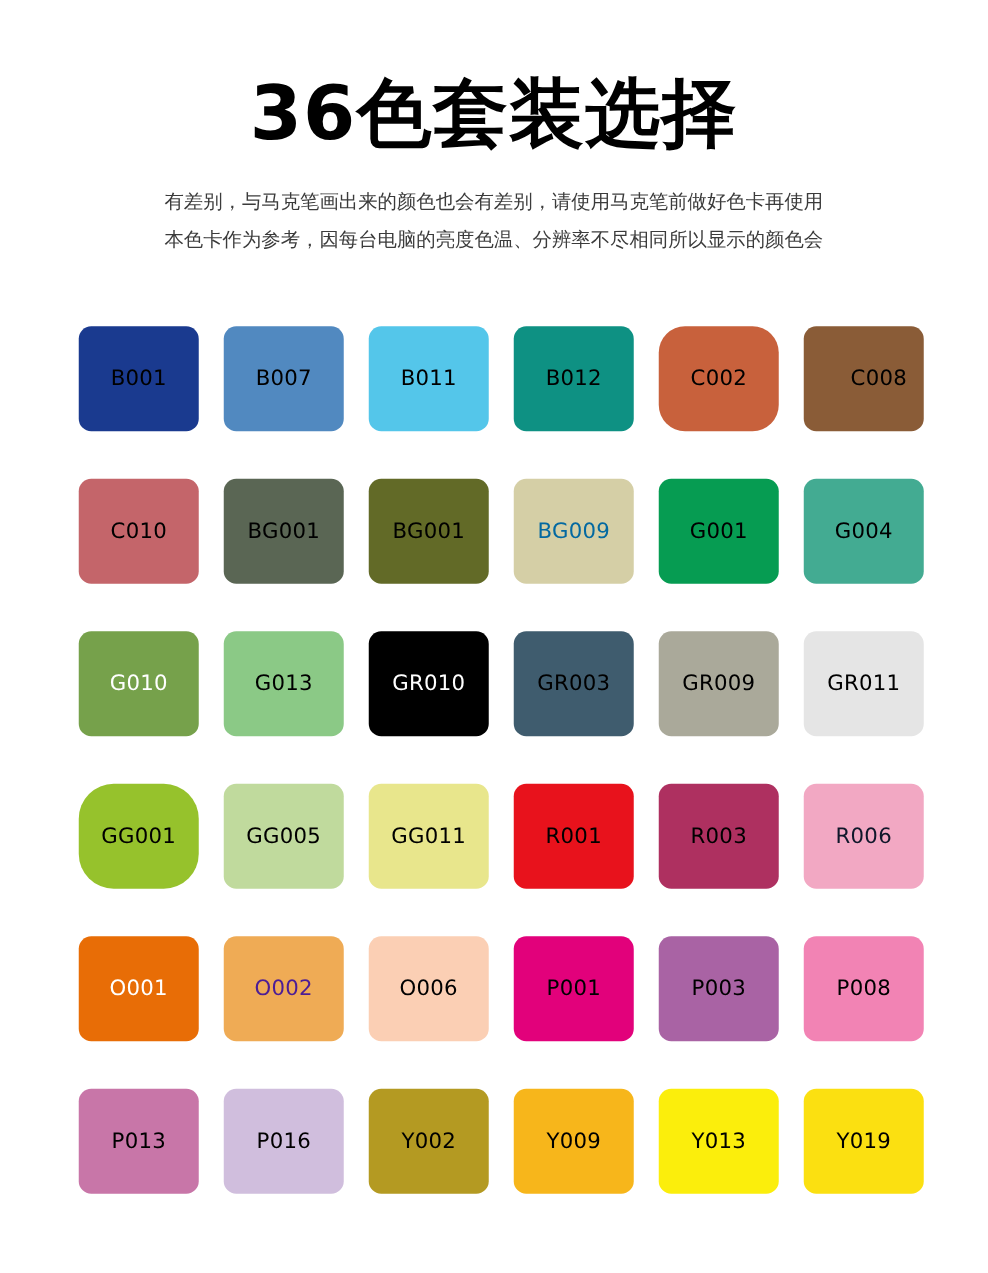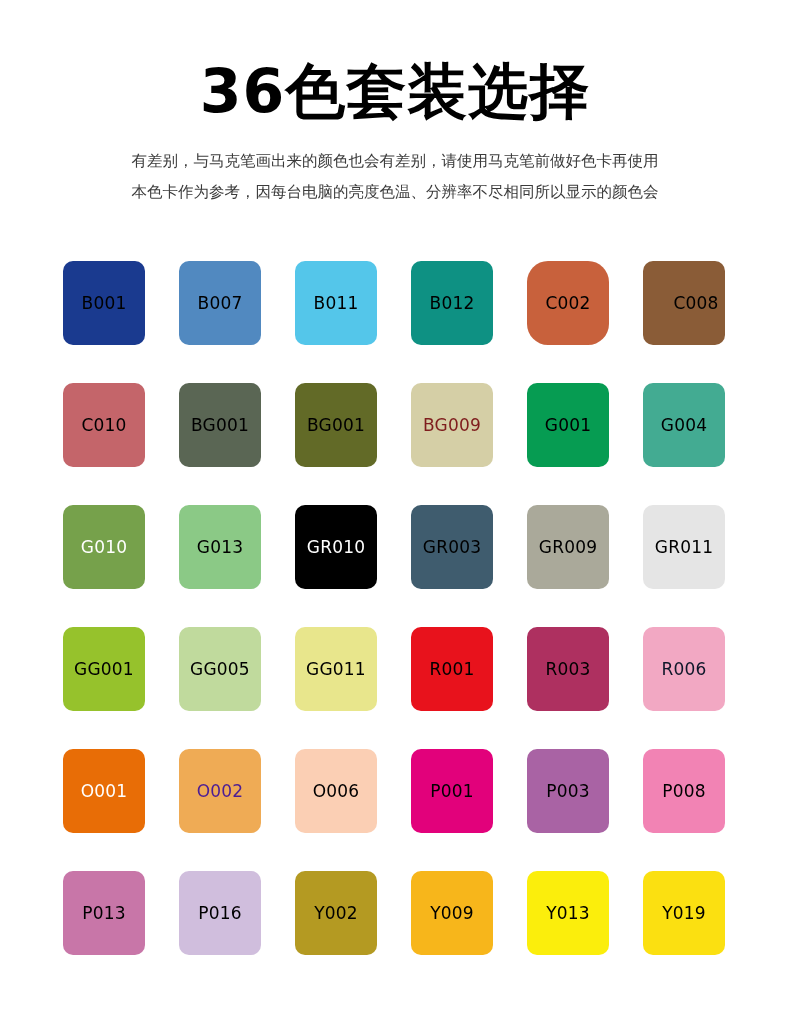--- a/index.html
+++ b/index.html
@@ -61,21 +61,21 @@
     left: 63px;
     width: 664px;
     display: grid;
     grid-template-columns: repeat(6, 84px);
     grid-auto-rows: 84px;
     column-gap: 32px;
     row-gap: 38px;
   }
 
   .swatch {
-    width: 82px;
+    width: 96px;
     height: 84px;
     border-radius: 10px;
     display: flex;
     align-items: center;
     justify-content: center;
     overflow: hidden;
   }
 
   .swatch-label {
     font-size: 17px;
@@ -122,21 +122,21 @@
       <div class="swatch" style="background-color: rgb(196, 101, 106);">
         <span class="swatch-label" style="color: rgb(0, 0, 0);">C010</span>
       </div>
       <div class="swatch" style="background-color: rgb(90, 102, 84);">
         <span class="swatch-label" style="color: rgb(0, 0, 0);">BG001</span>
       </div>
       <div class="swatch" style="background-color: rgb(98, 106, 39);">
         <span class="swatch-label" style="color: rgb(0, 0, 0);">BG001</span>
       </div>
       <div class="swatch" style="background-color: rgb(213, 207, 166);">
-        <span class="swatch-label" style="color: #7f1d1d;">BG009</span>
+        <span class="swatch-label" style="color: #0369a1;">BG009</span>
       </div>
       <div class="swatch" style="background-color: rgb(6, 156, 82);">
         <span class="swatch-label" style="color: rgb(0, 0, 0);">G001</span>
       </div>
       <div class="swatch" style="background-color: rgb(67, 171, 146);">
         <span class="swatch-label" style="color: rgb(0, 0, 0);">G004</span>
       </div>
       <div class="swatch" style="background-color: rgb(118, 161, 75);">
         <span class="swatch-label" style="color: rgb(255, 255, 255);">G010</span>
       </div>
@@ -148,21 +148,21 @@
       </div>
       <div class="swatch" style="background-color: rgb(63, 92, 110);">
         <span class="swatch-label" style="color: rgb(0, 0, 0);">GR003</span>
       </div>
       <div class="swatch" style="background-color: rgb(170, 169, 154);">
         <span class="swatch-label" style="color: rgb(0, 0, 0);">GR009</span>
       </div>
       <div class="swatch" style="background-color: #e5e5e5;">
         <span class="swatch-label" style="color: rgb(0, 0, 0);">GR011</span>
       </div>
-      <div class="swatch" style="background-color: rgb(150, 194, 44);">
+      <div class="swatch" style="background-color: rgb(150, 194, 44); border-radius: 28px;">
         <span class="swatch-label" style="color: rgb(0, 0, 0);">GG001</span>
       </div>
       <div class="swatch" style="background-color: rgb(192, 218, 157);">
         <span class="swatch-label" style="color: rgb(0, 0, 0);">GG005</span>
       </div>
       <div class="swatch" style="background-color: rgb(232, 230, 140);">
         <span class="swatch-label" style="color: rgb(0, 0, 0);">GG011</span>
       </div>
       <div class="swatch" style="background-color: rgb(232, 18, 28);">
         <span class="swatch-label" style="color: rgb(0, 0, 0);">R001</span>

